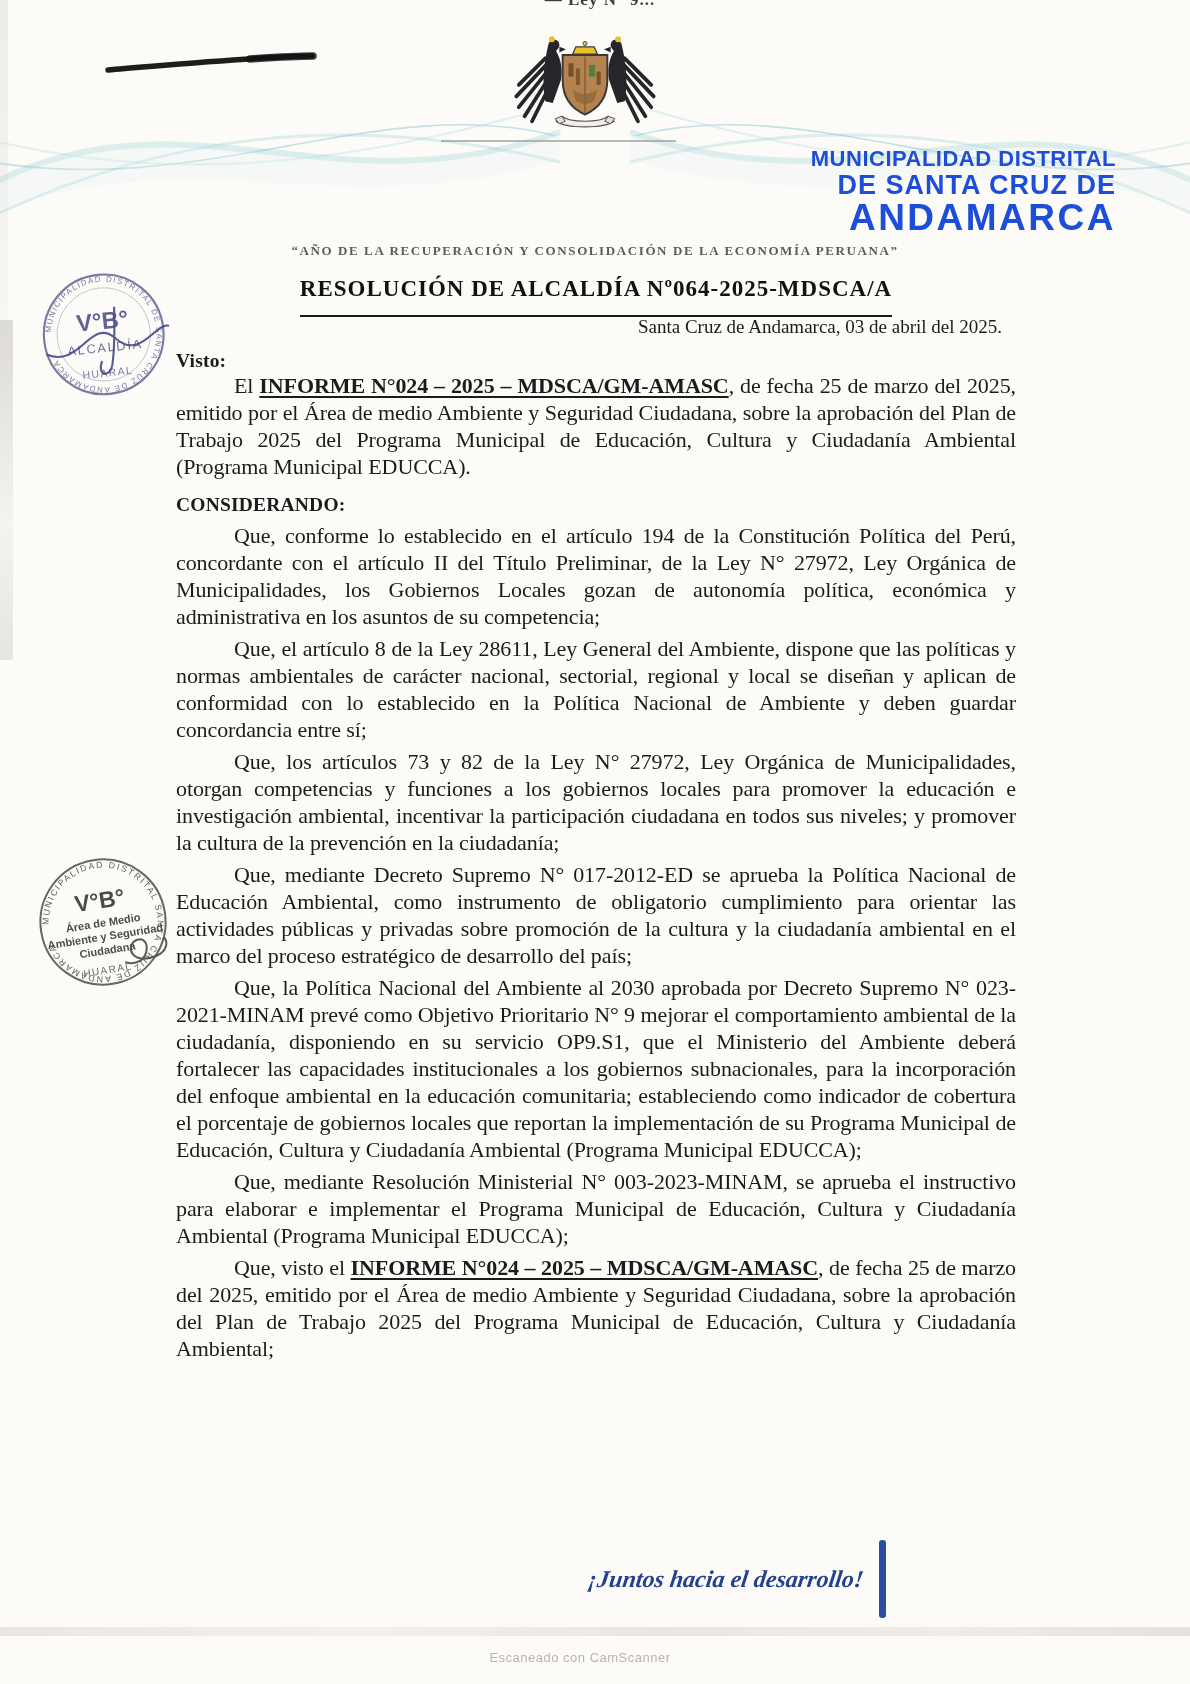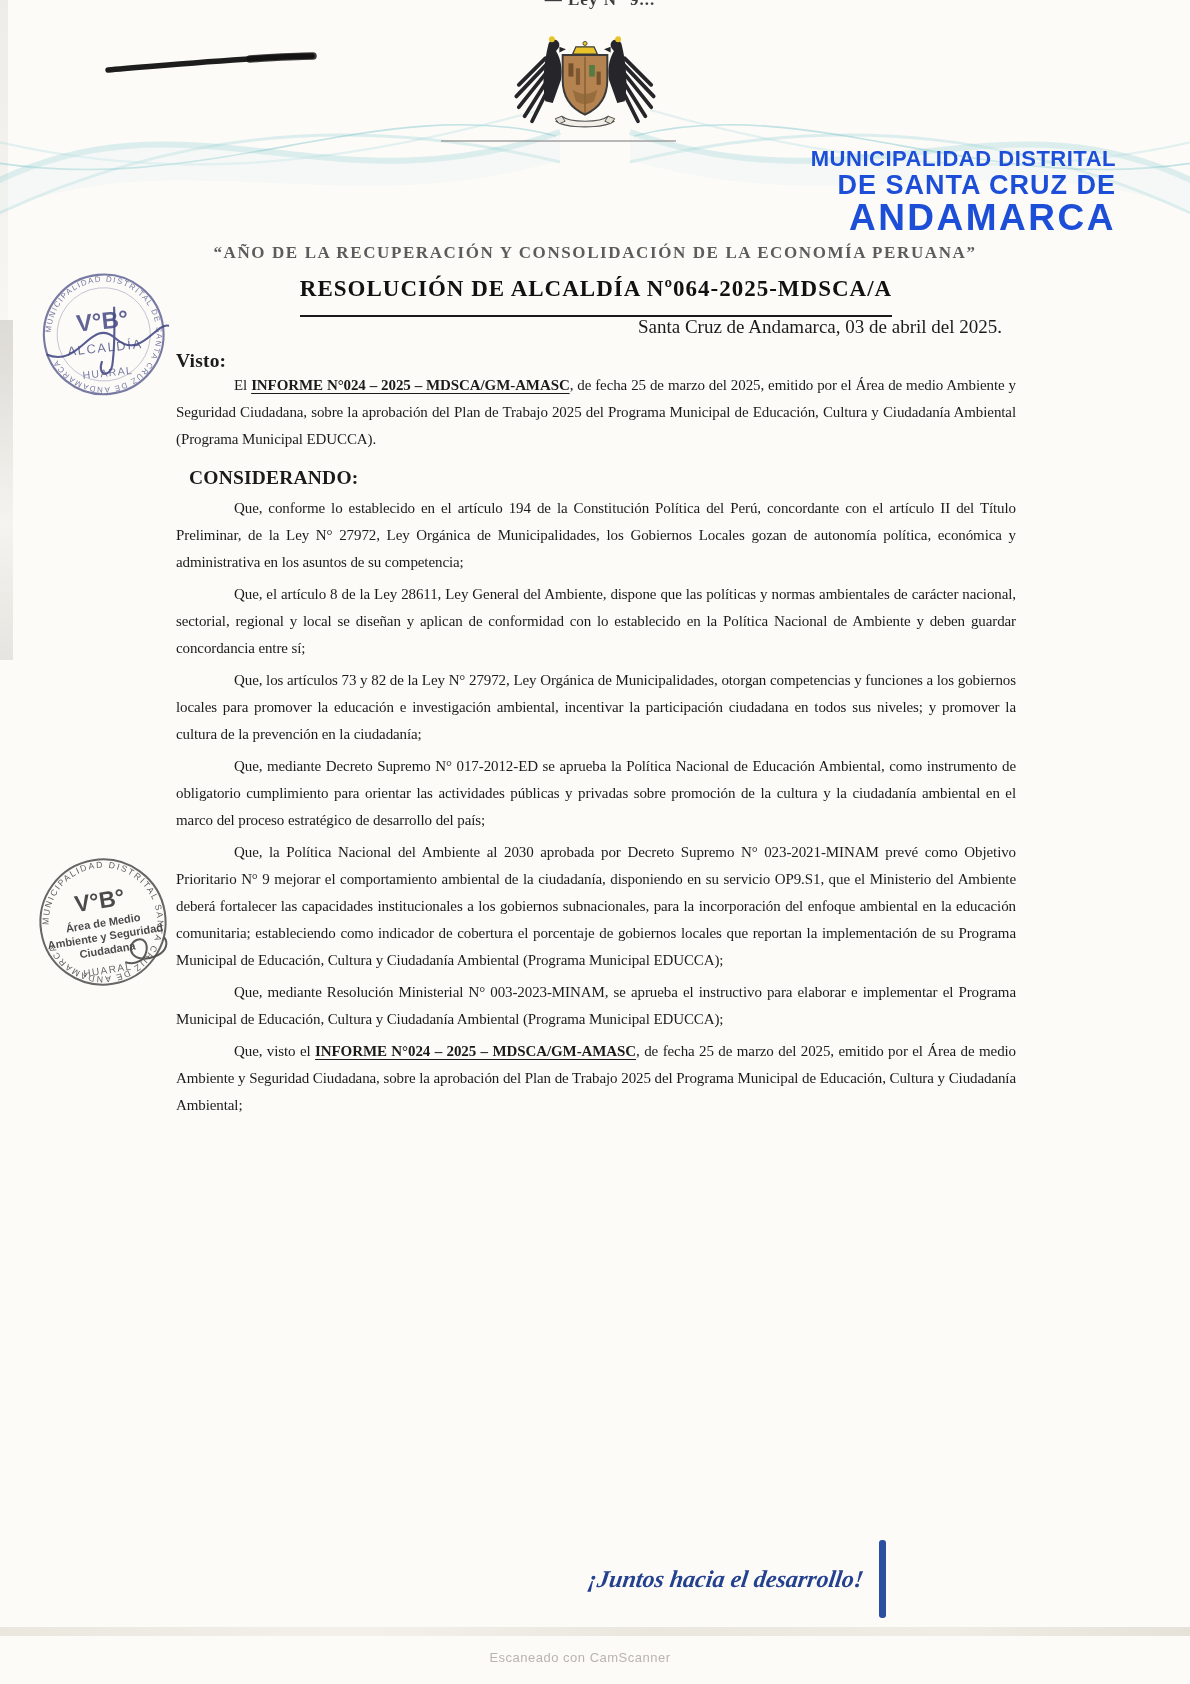--- a/index.html
+++ b/index.html
@@ -28,35 +28,35 @@
   .waves{position:absolute;left:0;top:40px;width:1190px;height:200px;}
   .crest{position:absolute;left:494px;top:26px;width:182px;height:116px;}
   .org-block{position:absolute;left:0;top:140px;width:1116px;text-align:right;
     font-family:"Liberation Sans", sans-serif;color:#1d4ed8;font-weight:bold;line-height:1.04;}
   .org-rule{width:235px;height:2px;background:#9a9a9a;margin:0 auto 6px auto;opacity:.7;}
   .org-l1{font-size:22px;letter-spacing:.5px;}
   .org-l2{font-size:27px;letter-spacing:1px;}
   .org-l3{font-size:37px;letter-spacing:2.5px;}
   .year-slogan{
     position:absolute;left:0;top:243px;width:1190px;text-align:center;
-    font-size:17px;color:#5c5c5c;letter-spacing:1.6px;font-weight:bold;
+    font-size:13px;color:#5c5c5c;letter-spacing:1.6px;font-weight:bold;
     font-family:"Liberation Serif", serif;
   }
   
   .main{position:absolute;left:176px;top:276px;width:840px;}
   .doc-title{
     text-align:center;font-size:23px;font-weight:bold;letter-spacing:1px;
     margin:0 0 14px 0;color:#111;
   }
   .doc-title span{border-bottom:2.5px solid #1a1a1a;padding-bottom:14px;}
   .dateline{text-align:right;font-size:19px;margin:0 14px 12px 0;}
   .label{font-weight:bold;font-size:19.5px;margin:0 0 0 0;letter-spacing:.2px;}
-  .label.considerando{margin:14px 0 6px 13px;}
+  .label.considerando{margin:14px 0 6px 0;}
   .para{
-    font-size:15px;line-height:27px;text-align:justify;text-indent:58px;
+    font-size:22px;line-height:27px;text-align:justify;text-indent:58px;
     margin:0 0 5px 0;letter-spacing:-0.1px;
   }
   .ref{font-weight:bold;text-decoration:underline;text-underline-offset:3px;}
   
   .stamp{position:absolute;}
   .stamp-alcaldia{left:38px;top:254px;width:132px;height:166px;transform:rotate(-6deg);opacity:.88;}
   .stamp-ma{left:34px;top:838px;width:138px;height:168px;transform:rotate(-9deg);opacity:.92;}
   
   .footer{
     position:absolute;left:588px;top:1540px;width:580px;

